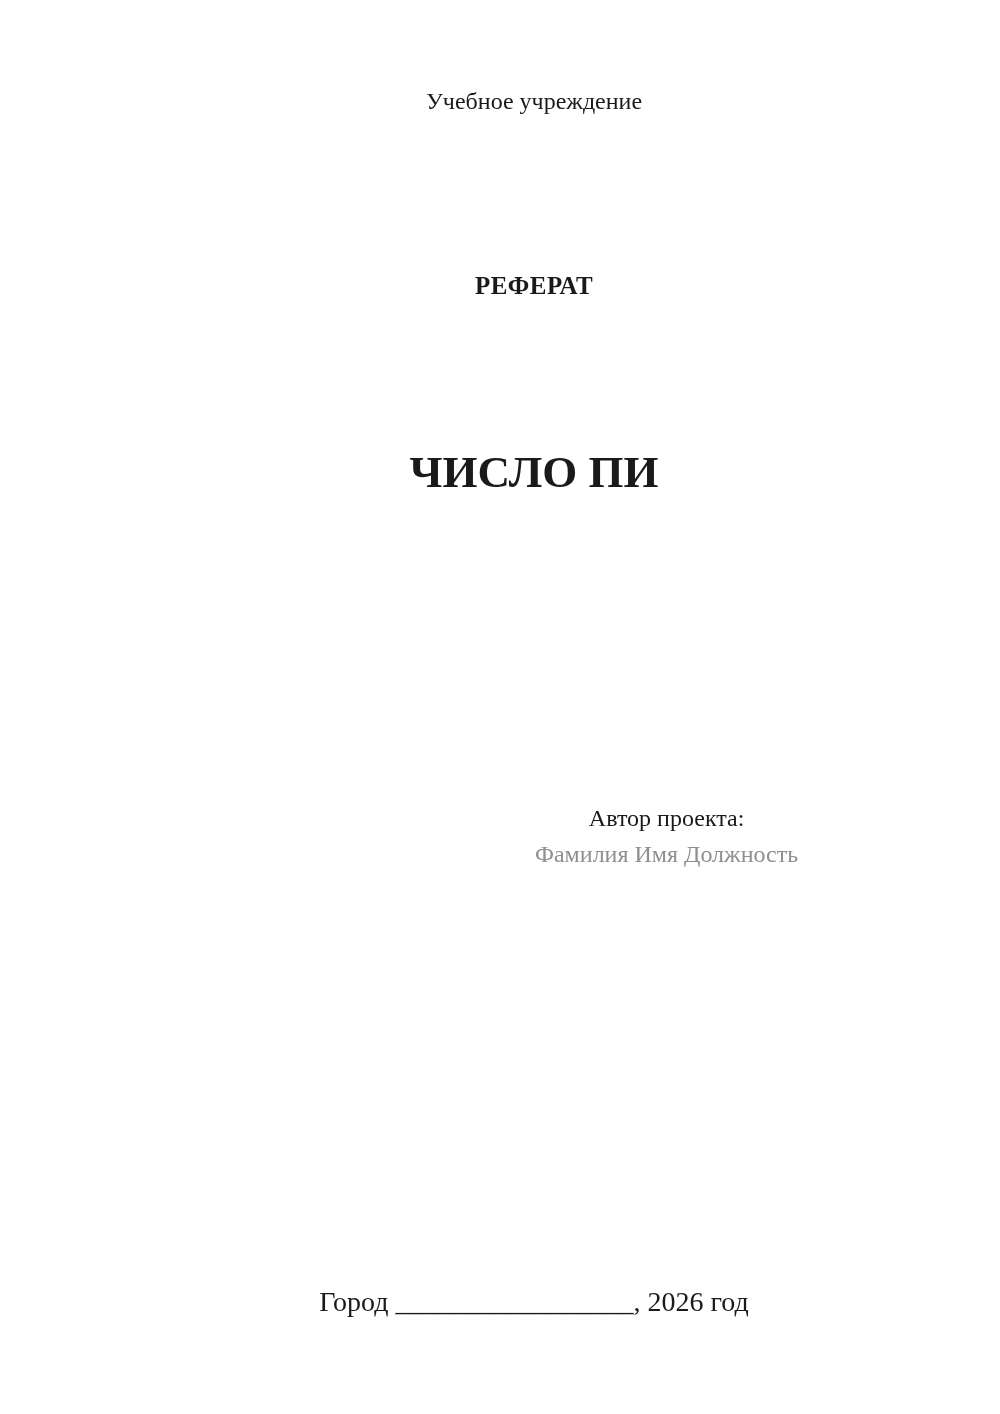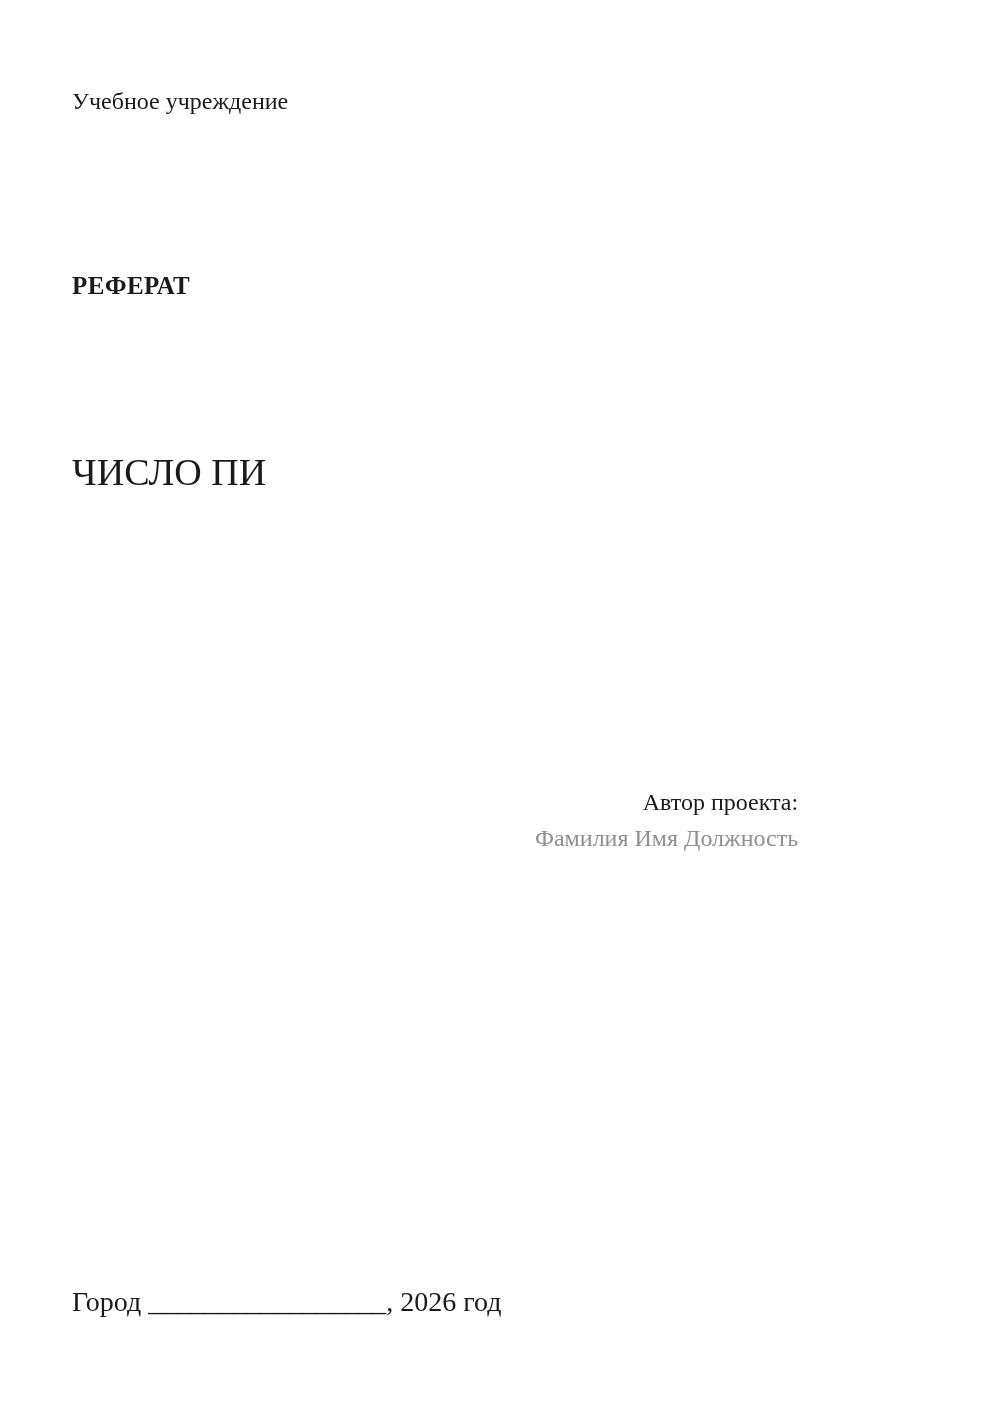--- a/index.html
+++ b/index.html
@@ -15,49 +15,49 @@
     background: #ffffff;
     font-family: "Liberation Serif", "DejaVu Serif", serif;
     color: #1a1a1a;
     overflow: hidden;
   }
   
   .centered-band {
     position: absolute;
     left: 72px;
     right: 4px;
-    text-align: left;
+    text-align: center;
   }
   .institution {
     top: 86px;
     font-size: 24px;
     line-height: 30px;
     font-weight: 400;
   }
   .doc-type {
     top: 263px;
     font-size: 25px;
     line-height: 30px;
     font-weight: 700;
     letter-spacing: 0.5px;
     margin-top: 8px;
   }
   .main-title {
     top: 446px;
-    font-size: 38px;
+    font-size: 45px;
     line-height: 52px;
-    font-weight: 400;
+    font-weight: 700;
   }
   .credits {
     position: absolute;
     left: 535px;
-    top: 784px;
+    top: 800px;
     font-size: 24px;
     line-height: 36px;
-    text-align: right;
+    text-align: center;
   }
   .credits .group-gap {
     height: 36px;
   }
   .credits .label {
     color: #1a1a1a;
   }
   .credits .placeholder {
     color: #8f8f8f;
   }

